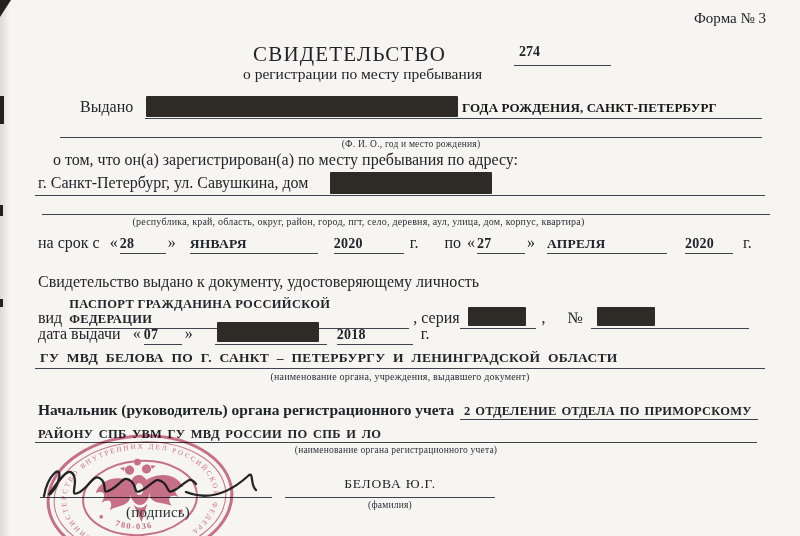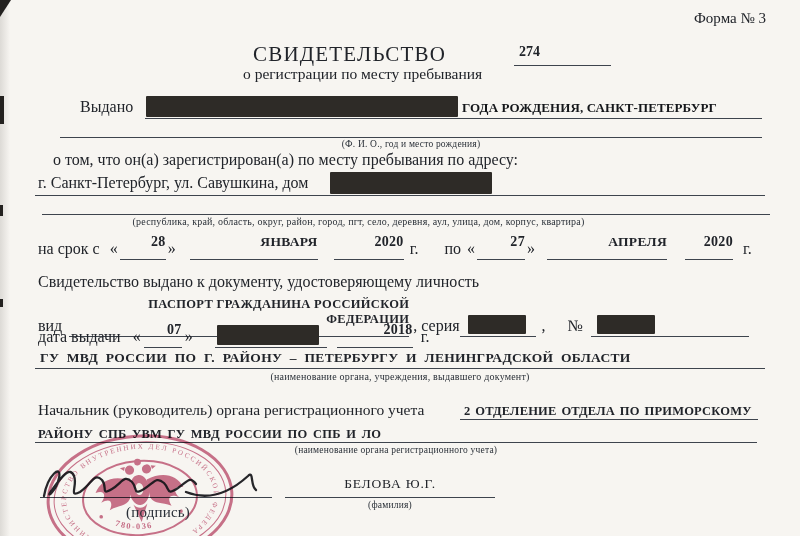--- a/index.html
+++ b/index.html
@@ -13,21 +13,21 @@
     content:"";position:absolute;left:0;top:0;width:10px;height:100%;
     background:linear-gradient(90deg,rgba(60,55,50,.14),rgba(60,55,50,0));
     pointer-events:none;z-index:5;
   }
   .abs{position:absolute;}
   .cap{font-size:9.5px;color:#2a3038;letter-spacing:.2px;text-align:center;}
   .uline{border-bottom:1.5px solid #3e444d;}
   .bar{background:#2e2b27;border-radius:1px;}
   .typed{font-weight:bold;letter-spacing:.3px;}
   .flexrow{display:flex;align-items:flex-end;font-size:16px;}
-  .cell{border-bottom:1.5px solid #3e444d;text-align:right;padding-bottom:9px;box-sizing:border-box;}
+  .cell{border-bottom:1.5px solid #3e444d;text-align:left;padding-bottom:1px;box-sizing:border-box;}
   .lbl{padding-bottom:2px;}
   
   .artifact{background:#23211f;position:absolute;z-index:6;}
   .corner{width:11px;height:17px;clip-path:polygon(0 0,100% 0,0 100%);}
   
   .stamp{position:absolute;left:40px;top:432px;width:200px;height:132px;
          opacity:.82;mix-blend-mode:multiply;z-index:2;}
   .signature-svg{position:absolute;left:36px;top:456px;width:240px;height:52px;z-index:3;}
 </style>
 </head>
@@ -100,24 +100,24 @@
     <span class="cell typed" style="width:38px;margin-left:3px;font-size:14px;">07</span>
     <span class="lbl" style="margin-left:3px;">»</span>
     <span class="cell" style="width:112px;margin-left:22px;position:relative;height:23px;">
       <span class="bar" style="position:absolute;left:2px;bottom:2px;width:102px;height:20px;"></span>
     </span>
     <span class="cell typed" style="width:76px;margin-left:10px;font-size:14px;">2018</span>
     <span class="lbl" style="margin-left:8px;">г.</span>
   </div>
 
   <div class="abs uline" style="left:35px;top:346px;width:730px;height:22px;"></div>
-  <div class="abs typed" style="left:40px;top:350px;font-size:13.5px;word-spacing:4px;">ГУ МВД РОССИИ ПО Г. РАЙОНУ – ПЕТЕРБУРГУ И ЛЕНИНГРАДСКОЙ ОБЛАСТИ</div>
+  <div class="abs typed" style="left:40px;top:350px;font-size:13.5px;word-spacing:4px;">ГУ МВД БЕЛОВА ПО Г. САНКТ – ПЕТЕРБУРГУ И ЛЕНИНГРАДСКОЙ ОБЛАСТИ</div>
   <div class="abs cap" style="left:35px;top:371px;width:730px;font-size:10px;">(наименование органа, учреждения, выдавшего документ)</div>
 
-  <div class="abs" style="left:38px;top:401px;font-size:15.5px;">Начальник (руководитель) органа регистрационного учета</div>
+  <div class="abs" style="left:38px;top:401px;font-size:15.5px;font-weight:bold;">Начальник (руководитель) органа регистрационного учета</div>
   <div class="abs uline" style="left:460px;top:399px;width:298px;height:20px;"></div>
   <div class="abs typed" style="left:464px;top:404px;font-size:12.5px;letter-spacing:.2px;word-spacing:1.5px;">2 ОТДЕЛЕНИЕ ОТДЕЛА ПО ПРИМОРСКОМУ</div>
   <div class="abs uline" style="left:35px;top:422px;width:722px;height:20px;"></div>
   <div class="abs typed" style="left:38px;top:427px;font-size:12.5px;letter-spacing:.3px;word-spacing:2px;">РАЙОНУ СПБ УВМ ГУ МВД РОССИИ ПО СПБ И ЛО</div>
   <div class="abs cap" style="left:35px;top:445px;width:722px;">(наименование органа регистрационного учета)</div>
 
   <div class="abs uline" style="left:40px;top:476px;width:232px;height:21px;z-index:1;"></div>
   <div class="abs cap" style="left:118px;top:504px;width:80px;font-size:15px;z-index:4;">(подпись)</div>
 
   <div class="abs cap" style="left:285px;top:500px;width:210px;">(фамилия)</div>

